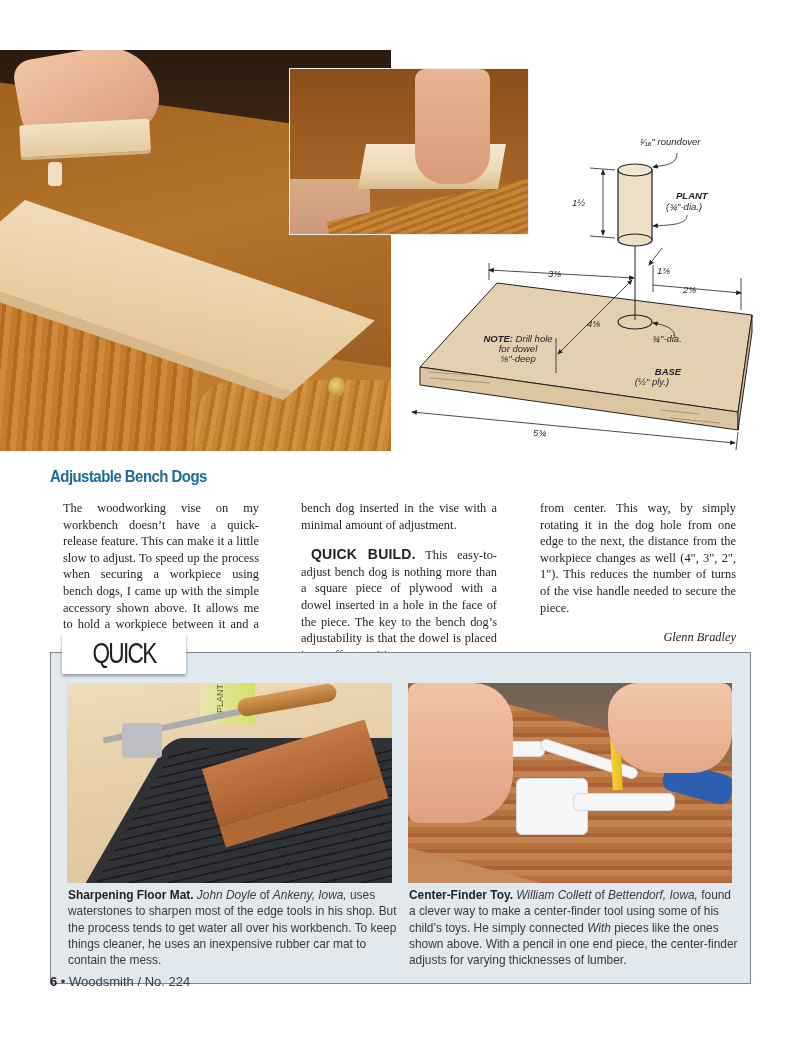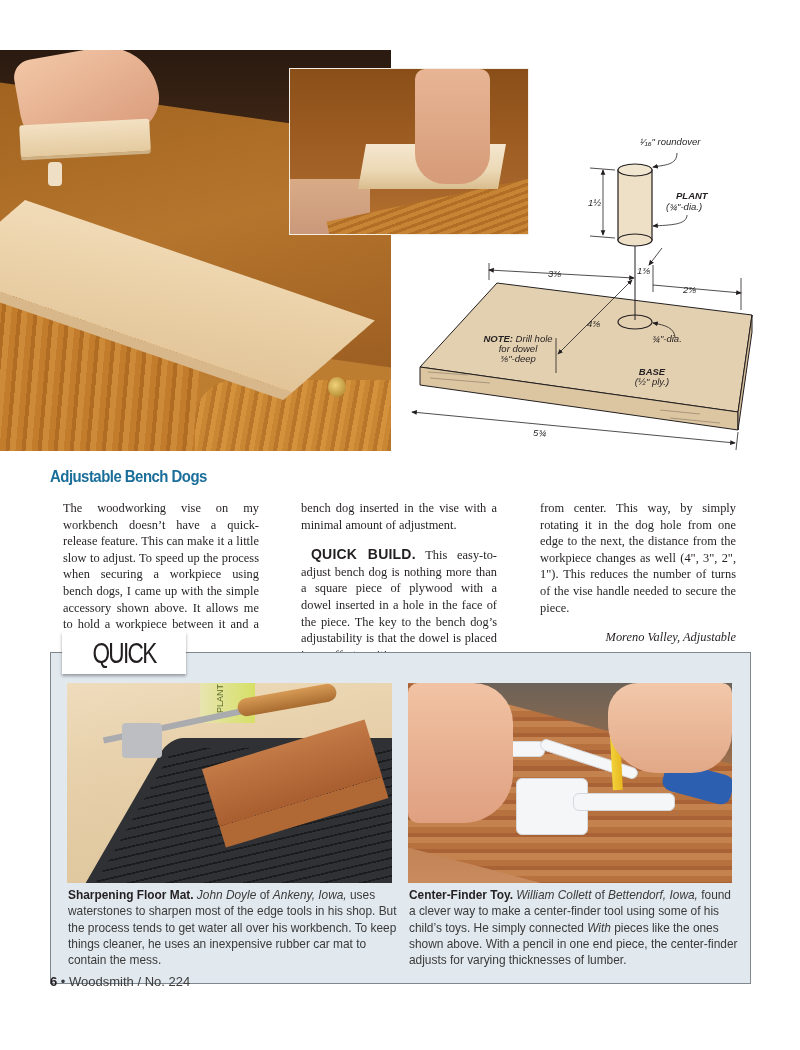--- a/index.html
+++ b/index.html
@@ -150,47 +150,48 @@
     <line x1="338" y1="312" x2="336" y2="330" stroke="#231f20" stroke-width="0.8"></line>
     <defs>
       <marker id="ah" markerWidth="8" markerHeight="8" refX="6" refY="4" orient="auto-start-reverse">
         <path d="M0,1 L7,4 L0,7 z" fill="#231f20"></path>
       </marker>
     </defs>
   </svg>
   <div class="dlabel" style="left:240px;top:17px;">¹⁄₁₆" roundover</div>
   <div class="dlabel bold" style="left:276px;top:71px;">PLANT</div>
   <div class="dlabel" style="left:266px;top:82px;">(¾"-dia.)</div>
-  <div class="dlabel" style="left:188px;top:78px;font-style:italic;">1½</div>
+  <div class="dlabel" style="left:172px;top:78px;font-style:italic;">1½</div>
   <div class="dlabel" style="left:148px;top:149px;">3⅜</div>
-  <div class="dlabel" style="left:237px;top:146px;">1⅜</div>
+  <div class="dlabel" style="left:237px;top:146px;padding-left:20px;">1⅜</div>
   <div class="dlabel" style="left:283px;top:165px;">2⅜</div>
   <div class="dlabel" style="left:187px;top:199px;">4⅜</div>
   <div class="dlabel" style="left:252px;top:214px;">¾"-dia.</div>
   <div class="dlabel center" style="left:78px;top:214px;width:80px;">
     <span style="font-weight:bold">NOTE:</span><span> Drill hole</span><br>
     <span>for dowel</span><br>
     <span>⅜"-deep</span>
   </div>
-  <div class="dlabel bold center" style="left:232px;top:247px;width:40px;text-align:center;">BASE</div>
+  <div class="dlabel bold center" style="left:248px;top:247px;width:40px;text-align:center;">BASE</div>
   <div class="dlabel center" style="left:227px;top:257px;width:50px;">(½" ply.)</div>
   <div class="dlabel" style="left:133px;top:308px;">5¾</div>
 </div>
 
 <div class="abs headline">Adjustable Bench Dogs</div>
 
 <div class="col col1">
   <p>The woodworking vise on my workbench doesn’t have a quick-release feature. This can make it a little slow to adjust. To speed up the process when securing a workpiece using bench dogs, I came up with the simple accessory shown above. It allows me to hold a workpiece between it and a unique</p>
 </div>
 <div class="col col2">
   <p>bench dog inserted in the vise with a minimal amount of adjustment.</p>
   <p class="indent"><span class="run-in">QUICK BUILD.</span><span> This easy-to-adjust bench dog is nothing more than a square piece of plywood with a dowel inserted in a hole in the face of the piece. The key to the bench dog’s adjustability is that the dowel is placed in an offset position</span></p>
 </div>
 <div class="col col3">
   <p>from center. This way, by simply rotating it in the dog hole from one edge to the next, the distance from the workpiece changes as well (4", 3", 2", 1"). This reduces the number of turns of the vise handle needed to secure the piece.</p>
+  <p class="sig">Glenn Bradley</p>
   <p class="sig">Moreno Valley, Adjustable</p>
 </div>
 
 <div class="abs qt-box"></div>
 <div class="abs qt-title"><span>QUICK TIPS</span></div>
 
 <div class="abs qt-photo left">
   <div class="mat">
       <div class="mat-ribs"></div>
     </div>

